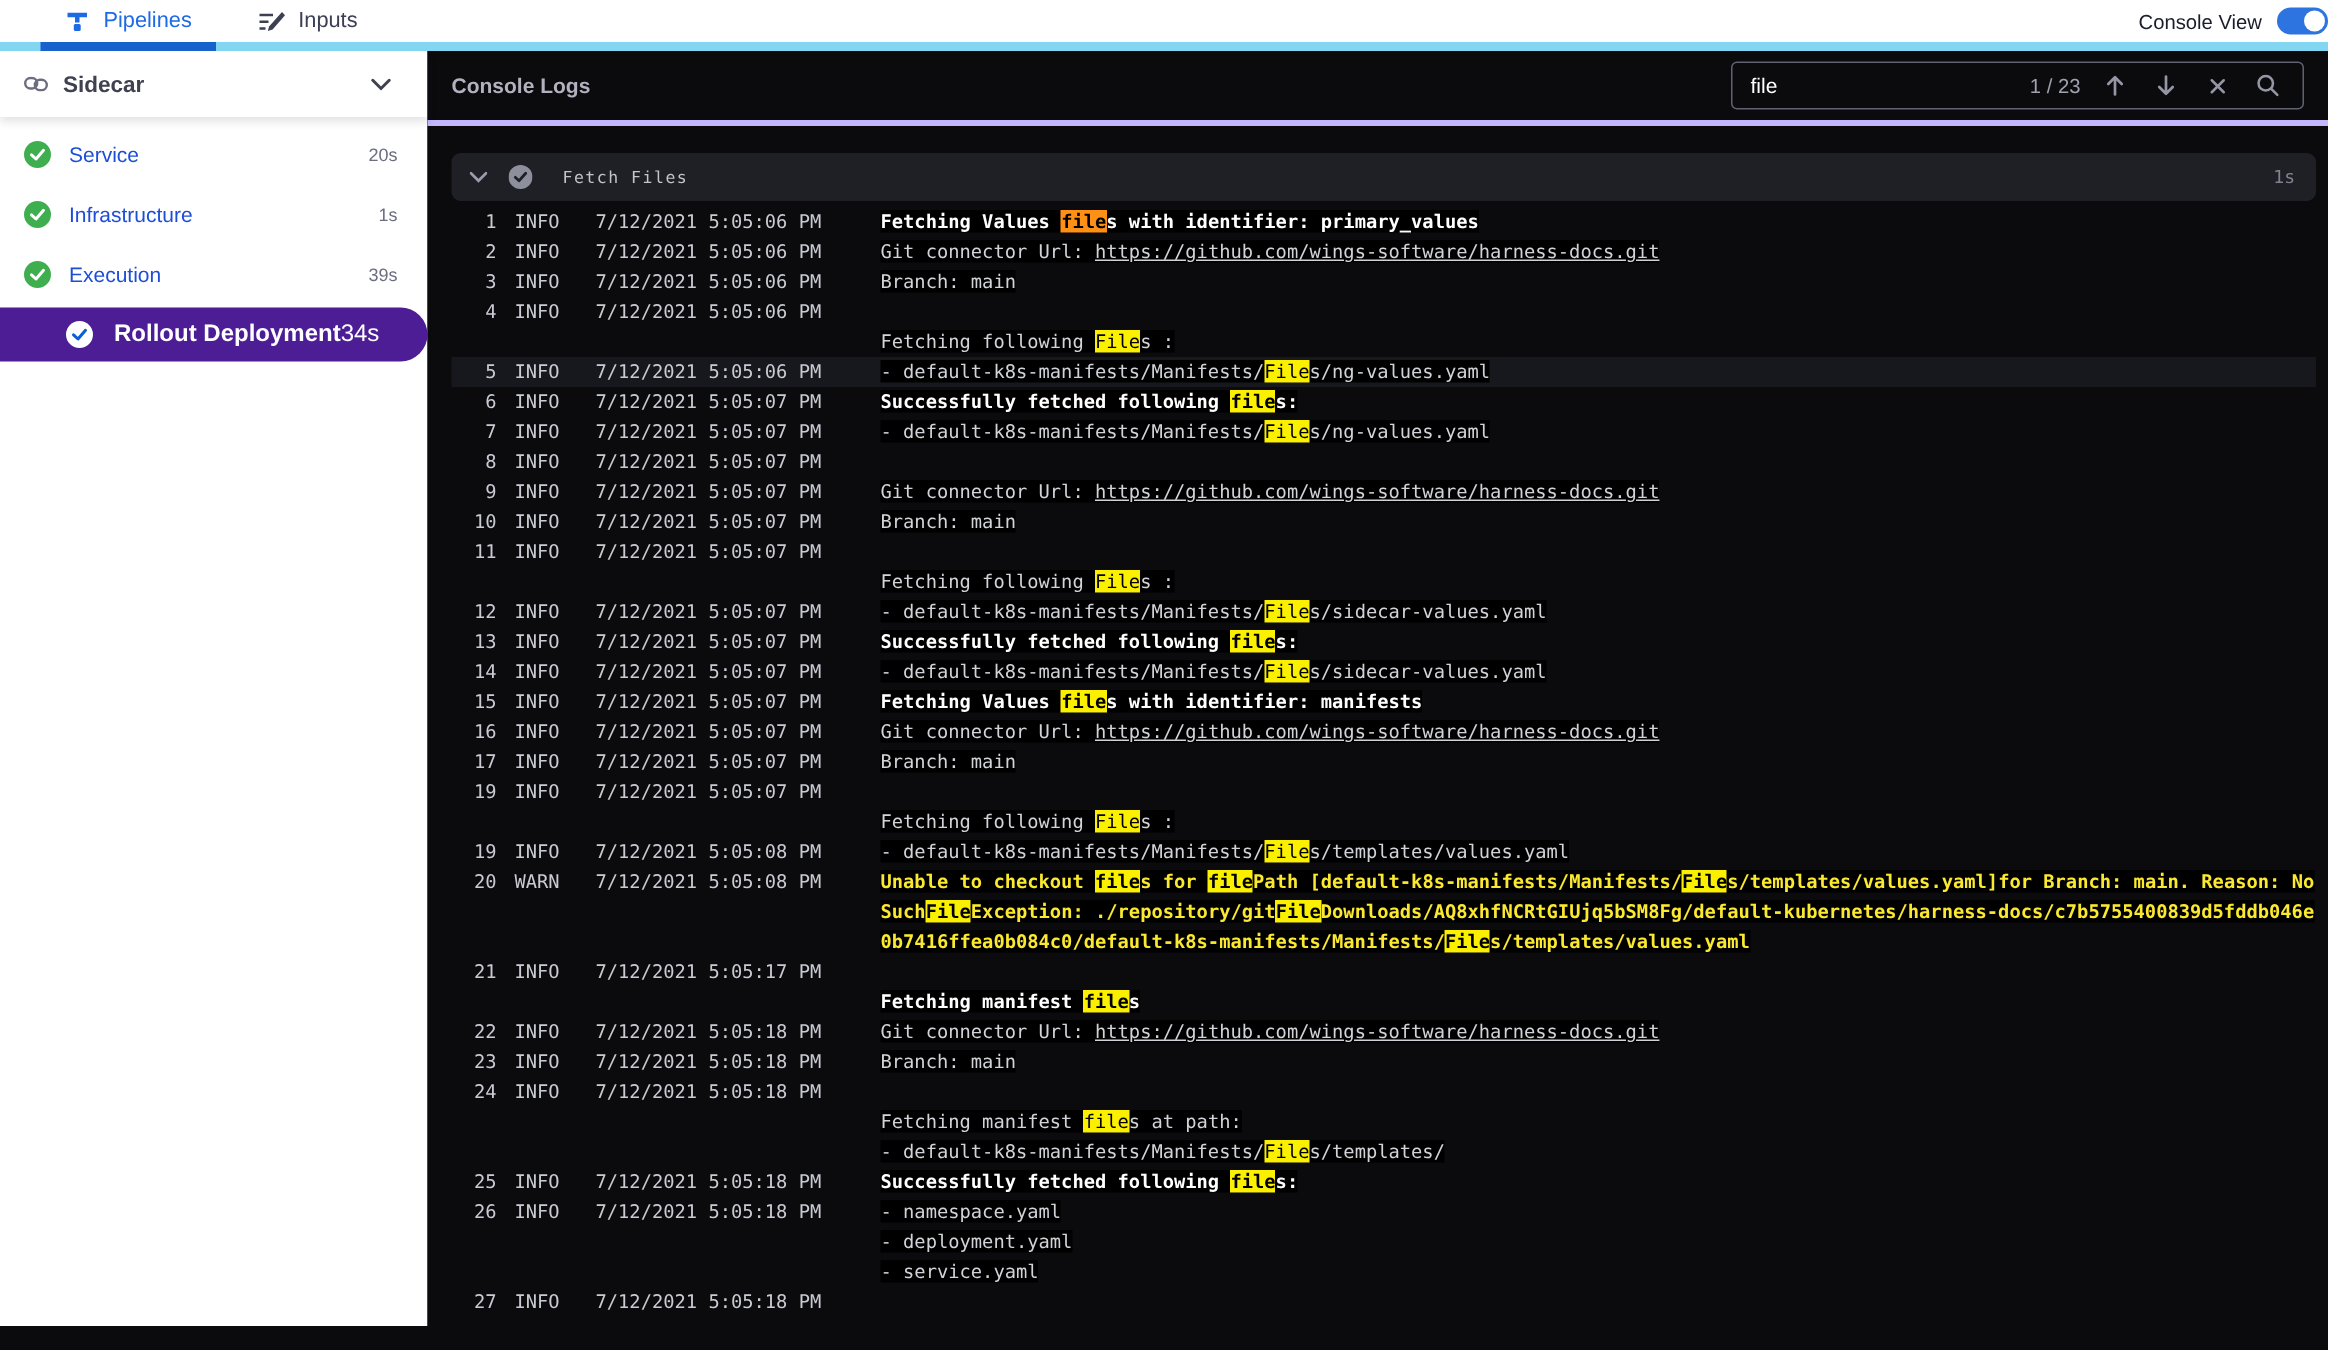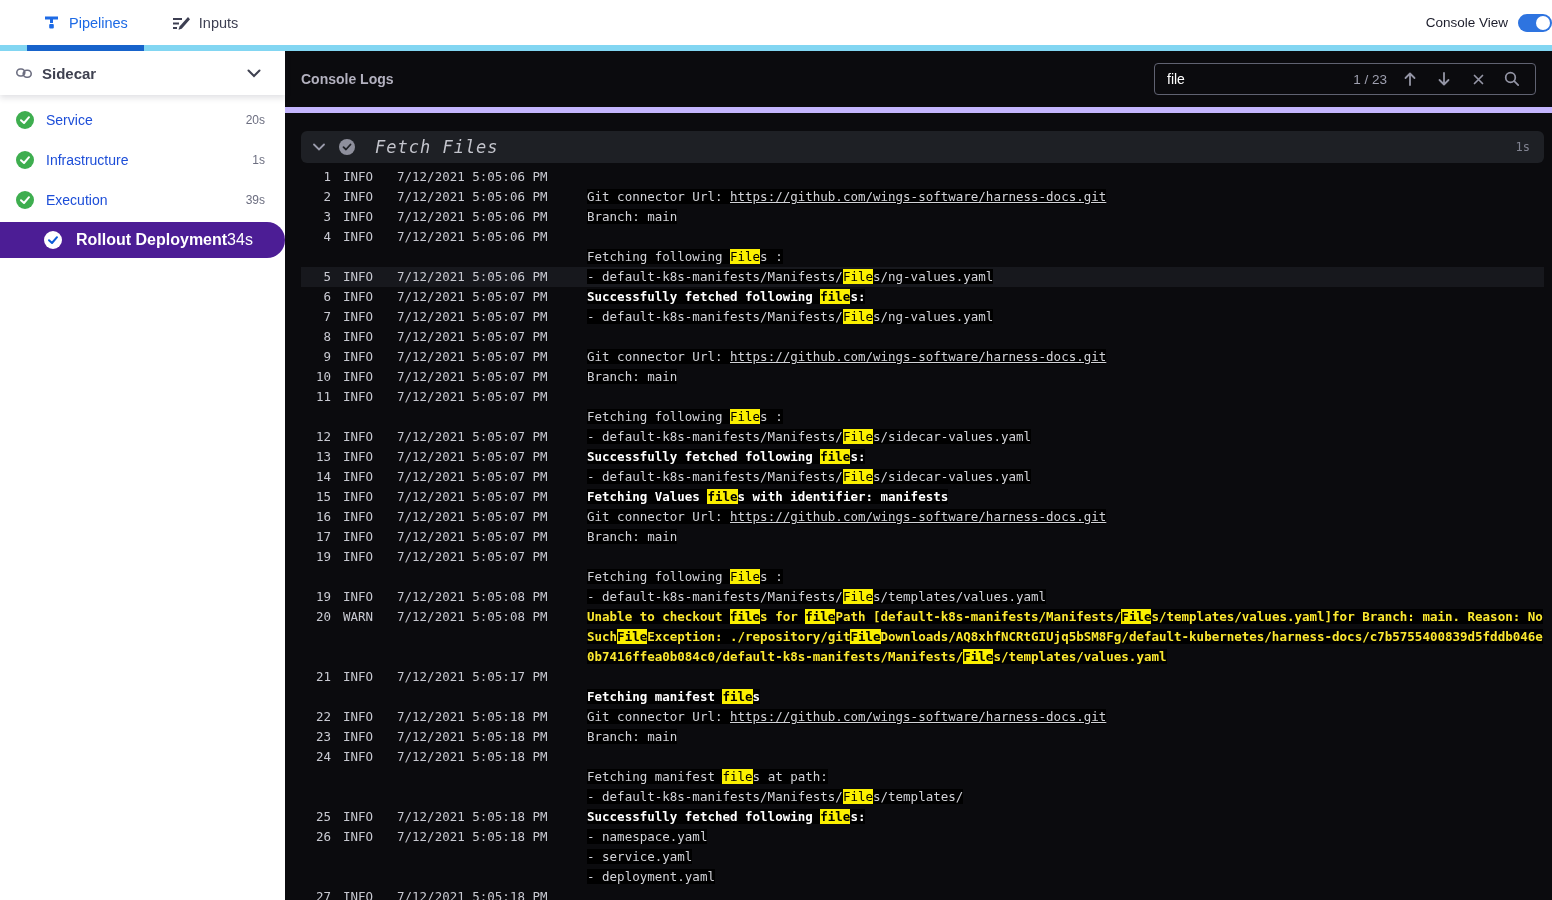--- a/index.html
+++ b/index.html
@@ -1,20 +1,20 @@
 <!DOCTYPE html>
 <html><head>
 <meta charset="utf-8">
 <style>
   * { box-sizing: border-box; margin: 0; padding: 0; }
   html,body { width: 1552px; height: 900px; overflow: hidden; }
   body { font-family: "Liberation Sans", sans-serif; background: #0b0b0e; }
 
   
-  .topbar { height: 45px; background: #ffffff; display: flex; align-items: center; position: relative; z-index: 3; gap: 16px; }
+  .topbar { height: 28px; background: #ffffff; display: flex; align-items: center; position: relative; z-index: 3; gap: 16px; }
   .tabs { display: flex; margin-left: 27px; gap: 12px; height: 100%; }
   .tab { display: flex; align-items: center; gap: 9px; padding: 0 16px; height: 100%; position: relative; cursor: pointer; font-size: 14.5px; color: #3d3f52; }
   .tab.active { color: #1d6ae5; font-weight: 500; }
   .tab.active::after { content: ""; position: absolute; left: 0; right: 0; bottom: -6px; height: 6px; background: #1763cb; z-index: 4; }
   .topbar-right { margin-left: auto; display: flex; align-items: center; gap: 10px; padding-right: 0; }
   .cv-label { font-size: 13.5px; color: #1c1d2b; }
   .toggle { width: 34px; height: 18px; border-radius: 9px; background: #2e74e0; position: relative; cursor: pointer; }
   .toggle .knob { position: absolute; top: 2px; right: 2px; width: 14px; height: 14px; border-radius: 50%; background: #fff; }
   .strip { height: 6px; background: #82d6f2; position: relative; z-index: 2; }
 
@@ -31,34 +31,34 @@
   .step { height: 40px; display: flex; align-items: center; padding: 0 20px 0 16px; cursor: pointer; }
   .step .step-label { font-size: 14px; color: #1d4ed8; margin-left: 12px; }
   .step .dur { margin-left: auto; font-size: 12px; color: #6c6e80; }
   .step-selected { height: 36px; margin-top: 2px; background: #4c1d95; border-radius: 0 18px 18px 0;
                    display: flex; align-items: center; padding: 0 20px 0 44px; cursor: pointer; }
   .step-selected .step-label { color: #ffffff; font-weight: 600; }
   .step-selected .dur { color: #ffffff; }
 
   
   .console { flex: 1; background: #0b0b0e; display: flex; flex-direction: column; min-width: 0; }
-  .console-header { height: 62px; flex: none; display: flex; align-items: center; padding: 0 16px; border-bottom: 6px solid #c4b5fd; }
+  .console-header { height: 50px; flex: none; display: flex; align-items: center; padding: 0 16px; border-bottom: 4px solid #c4b5fd; }
   .console-title { font-size: 14px; font-weight: 700; color: #b3b1bf; }
   .searchbox { margin-left: auto; width: 382px; height: 32px; border: 1px solid #606271; border-radius: 4px;
                display: flex; align-items: center; padding: 0 8px 0 12px; gap: 4px; background: #0b0b0e; }
   .searchbox input { flex: 1; min-width: 0; background: transparent; border: none; outline: none;
                      color: #ffffff; font-size: 14px; font-family: "Liberation Sans", sans-serif; }
   .search-counter { font-size: 13.5px; color: #9fa0b0; white-space: nowrap; margin-right: 4px; }
   .sbtn { width: 30px; height: 28px; display: flex; align-items: center; justify-content: center; cursor: pointer; flex: none; }
 
   .console-body { flex: 1; padding: 18px 8px 0 16px; overflow: hidden; }
   .group-bar { height: 32px; background: #1e2025; border-radius: 6px; display: flex; align-items: center;
                padding: 0 14px 0 12px; margin-bottom: 4px; cursor: pointer; }
-  .group-title { font-family: "DejaVu Sans Mono", monospace; font-size: 17px; letter-spacing: 1px;
-                 color: #c3c4cc; margin-left: 20px; font-style: italic; }
+  .group-title { font-family: "DejaVu Sans Mono", monospace; font-size: 11px; letter-spacing: 1px;
+                 color: #c3c4cc; margin-left: 20px; }
   .group-dur { margin-left: auto; font-family: "DejaVu Sans Mono", monospace; font-size: 12px; color: #808290; }
   .group-bar .gchk { margin-left: 14px; }
 
   
   #log-rows { font-family: "DejaVu Sans Mono", monospace; font-size: 12.5px; line-height: 20px; color: #c9cad2; }
   .log-row { display: flex; align-items: flex-start; padding-left: 4px; min-height: 20px; }
   .log-row.row-hl { background: #17181d; }
   .c-num { width: 26px; text-align: right; flex: none; }
   .c-lvl { width: 42px; margin-left: 12px; flex: none; }
   .c-time { width: 152px; margin-left: 12px; flex: none; white-space: nowrap; }
@@ -210,20 +210,21 @@
             </svg>
         </span>
         <span class="group-title">Fetch Files</span>
         <span class="group-dur">1s</span>
       </div>
       <div id="log-rows">
           <div class="log-row">
             <span class="c-num">1</span>
             <span class="c-lvl">INFO</span>
             <span class="c-time">7/12/2021 5:05:06 PM</span>
+            <span class="c-msg"><span class="msg-text bold">Fetching Values <mark class="mk cur">file</mark>s with identifier: primary_values</span></span>
           </div>
           <div class="log-row">
             <span class="c-num">2</span>
             <span class="c-lvl">INFO</span>
             <span class="c-time">7/12/2021 5:05:06 PM</span>
             <span class="c-msg"><span class="msg-text">Git connector Url: <a class="lnk">https://github.com/wings-software/harness-docs.git</a></span></span>
           </div>
           <div class="log-row">
             <span class="c-num">3</span>
             <span class="c-lvl">INFO</span>
@@ -400,27 +401,27 @@
           <div class="log-row">
             <span class="c-num">26</span>
             <span class="c-lvl">INFO</span>
             <span class="c-time">7/12/2021 5:05:18 PM</span>
             <span class="c-msg"><span class="msg-text">- namespace.yaml</span></span>
           </div>
           <div class="log-row">
             <span class="c-num"></span>
             <span class="c-lvl"></span>
             <span class="c-time"></span>
+            <span class="c-msg"><span class="msg-text">- deployment.yaml</span></span>
+          </div>
+          <div class="log-row">
+            <span class="c-num"></span>
+            <span class="c-lvl"></span>
+            <span class="c-time"></span>
             <span class="c-msg"><span class="msg-text">- service.yaml</span></span>
-          </div>
-          <div class="log-row">
-            <span class="c-num"></span>
-            <span class="c-lvl"></span>
-            <span class="c-time"></span>
-            <span class="c-msg"><span class="msg-text">- deployment.yaml</span></span>
           </div>
           <div class="log-row">
             <span class="c-num">27</span>
             <span class="c-lvl">INFO</span>
             <span class="c-time">7/12/2021 5:05:18 PM</span>
           </div>
         </div>
     </div>
   </section>
 </div>

